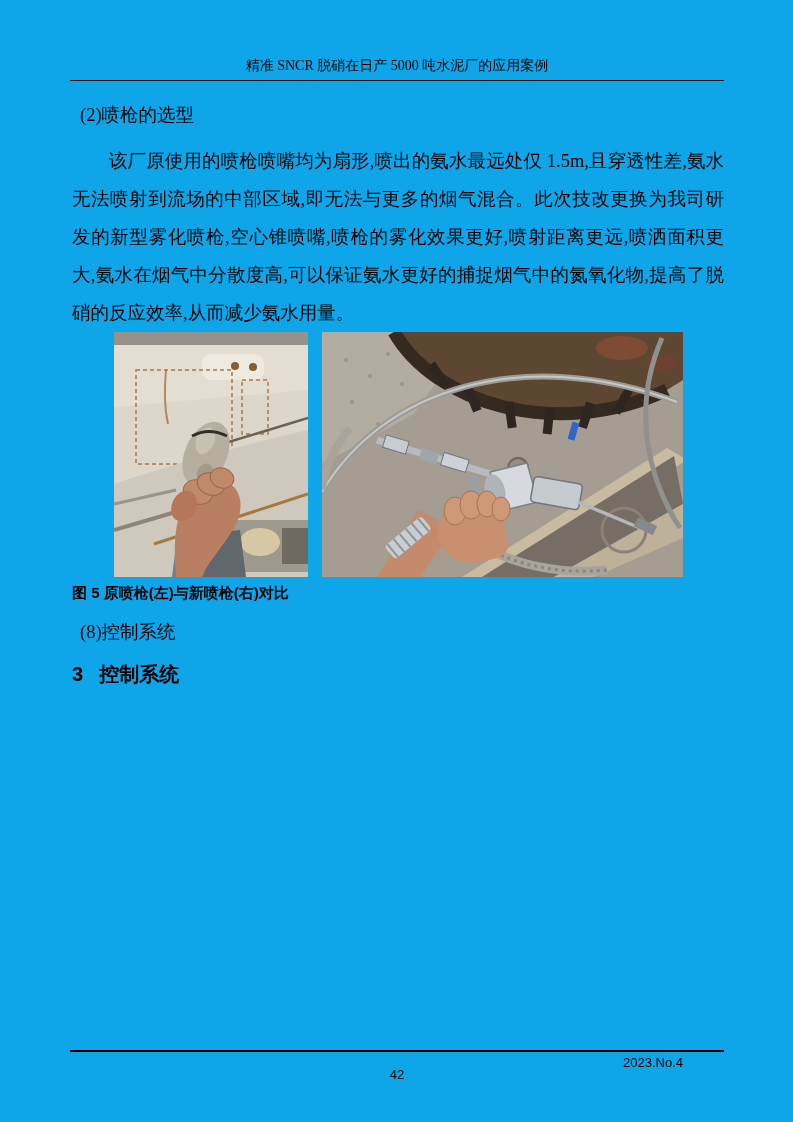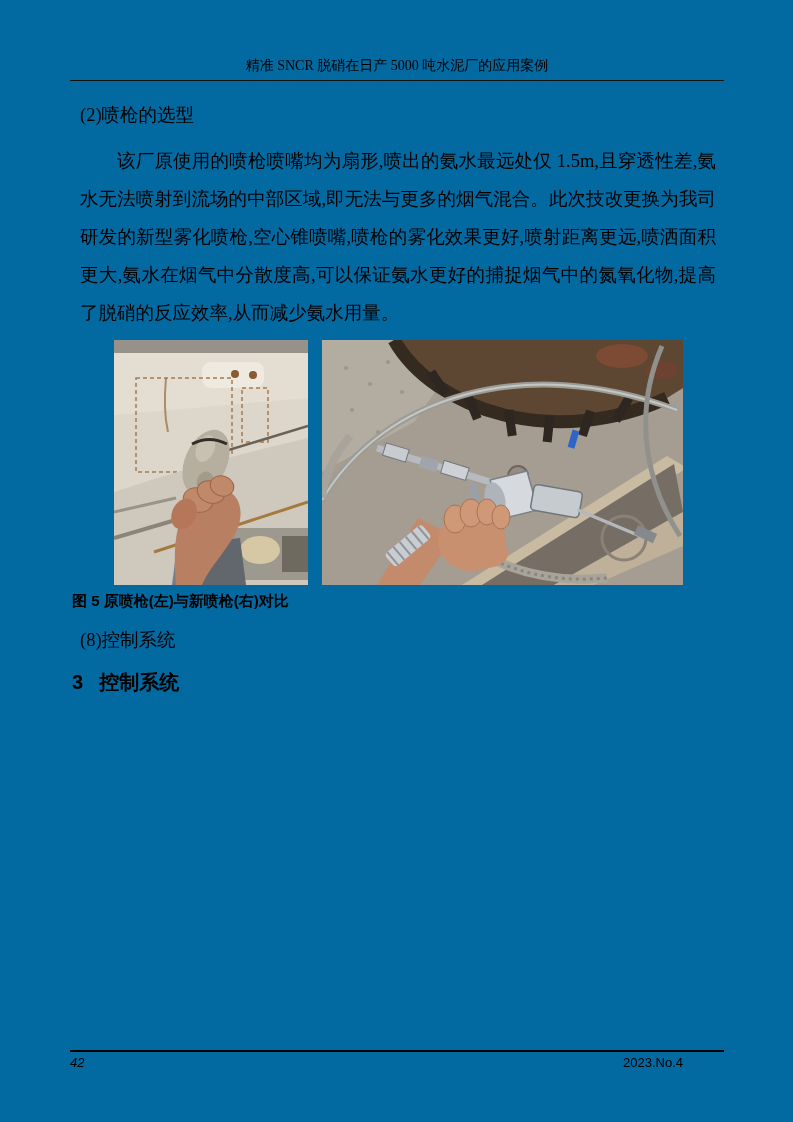--- a/index.html
+++ b/index.html
@@ -1,51 +1,51 @@
 <!DOCTYPE html>
 <html lang="zh"><head>
 <meta charset="utf-8">
 <style>
   html,body{margin:0;padding:0;background:#ffffff;}
   .page{
-    position:relative;width:793px;height:1122px;background:#0369a1;
+    position:relative;width:793px;height:1122px;background:#0ea5e9;
     font-family:"Liberation Serif","DejaVu Serif",serif;color:#000;
     overflow:hidden;
   }
   
   .header{
     position:absolute;left:70px;top:56px;width:654px;text-align:center;
     font-size:14px;line-height:20px;padding-bottom:4px;
     border-bottom:1.5px solid #111;
   }
   
   .content{position:absolute;left:72px;top:88px;width:652px;}
   .h2{font-size:18.5px;line-height:38px;font-weight:400;margin:8px;}
-  .para{font-size:18.5px;line-height:38px;text-align:justify;text-indent:2em;margin:8px;}
+  .para{font-size:18.5px;line-height:38px;text-align:justify;text-indent:2em;margin:0;}
   .para sub{font-size:12px;line-height:0;}
   .para sup{font-size:12px;line-height:0;}
   .figure{display:flex;gap:14px;margin:0 0 0 42px;height:245px;}
   .photo{display:block;height:245px;}
   .photo svg{display:block;}
   .caption{
     font-family:"Liberation Sans","DejaVu Sans",sans-serif;
     font-weight:700;font-size:15px;line-height:24px;margin-top:4px;
   }
   .h1{
     display:flex;align-items:baseline;gap:16px;
     font-family:"Liberation Sans","DejaVu Sans",sans-serif;
     font-size:20px;font-weight:700;line-height:28px;margin:9px 0 7px 0;
   }
   
   .footer{
     position:absolute;left:70px;top:1050px;width:654px;
     border-top:2.5px solid #000;
     font-family:"Liberation Sans","DejaVu Sans",sans-serif;font-size:13px;
   }
-  .footer .page-num{display:block;padding-top:3px;font-style:italic;}
+  .footer .page-num{display:block;text-align:center;padding-top:15px;}
   .footer .issue{position:absolute;right:41px;top:3px;}
 </style>
 </head>
 <body>
 
 <div class="page">
 
   <div class="header">
     <span>精准 SNCR 脱硝在日产 5000 吨水泥厂的应用案例</span>
   </div>

